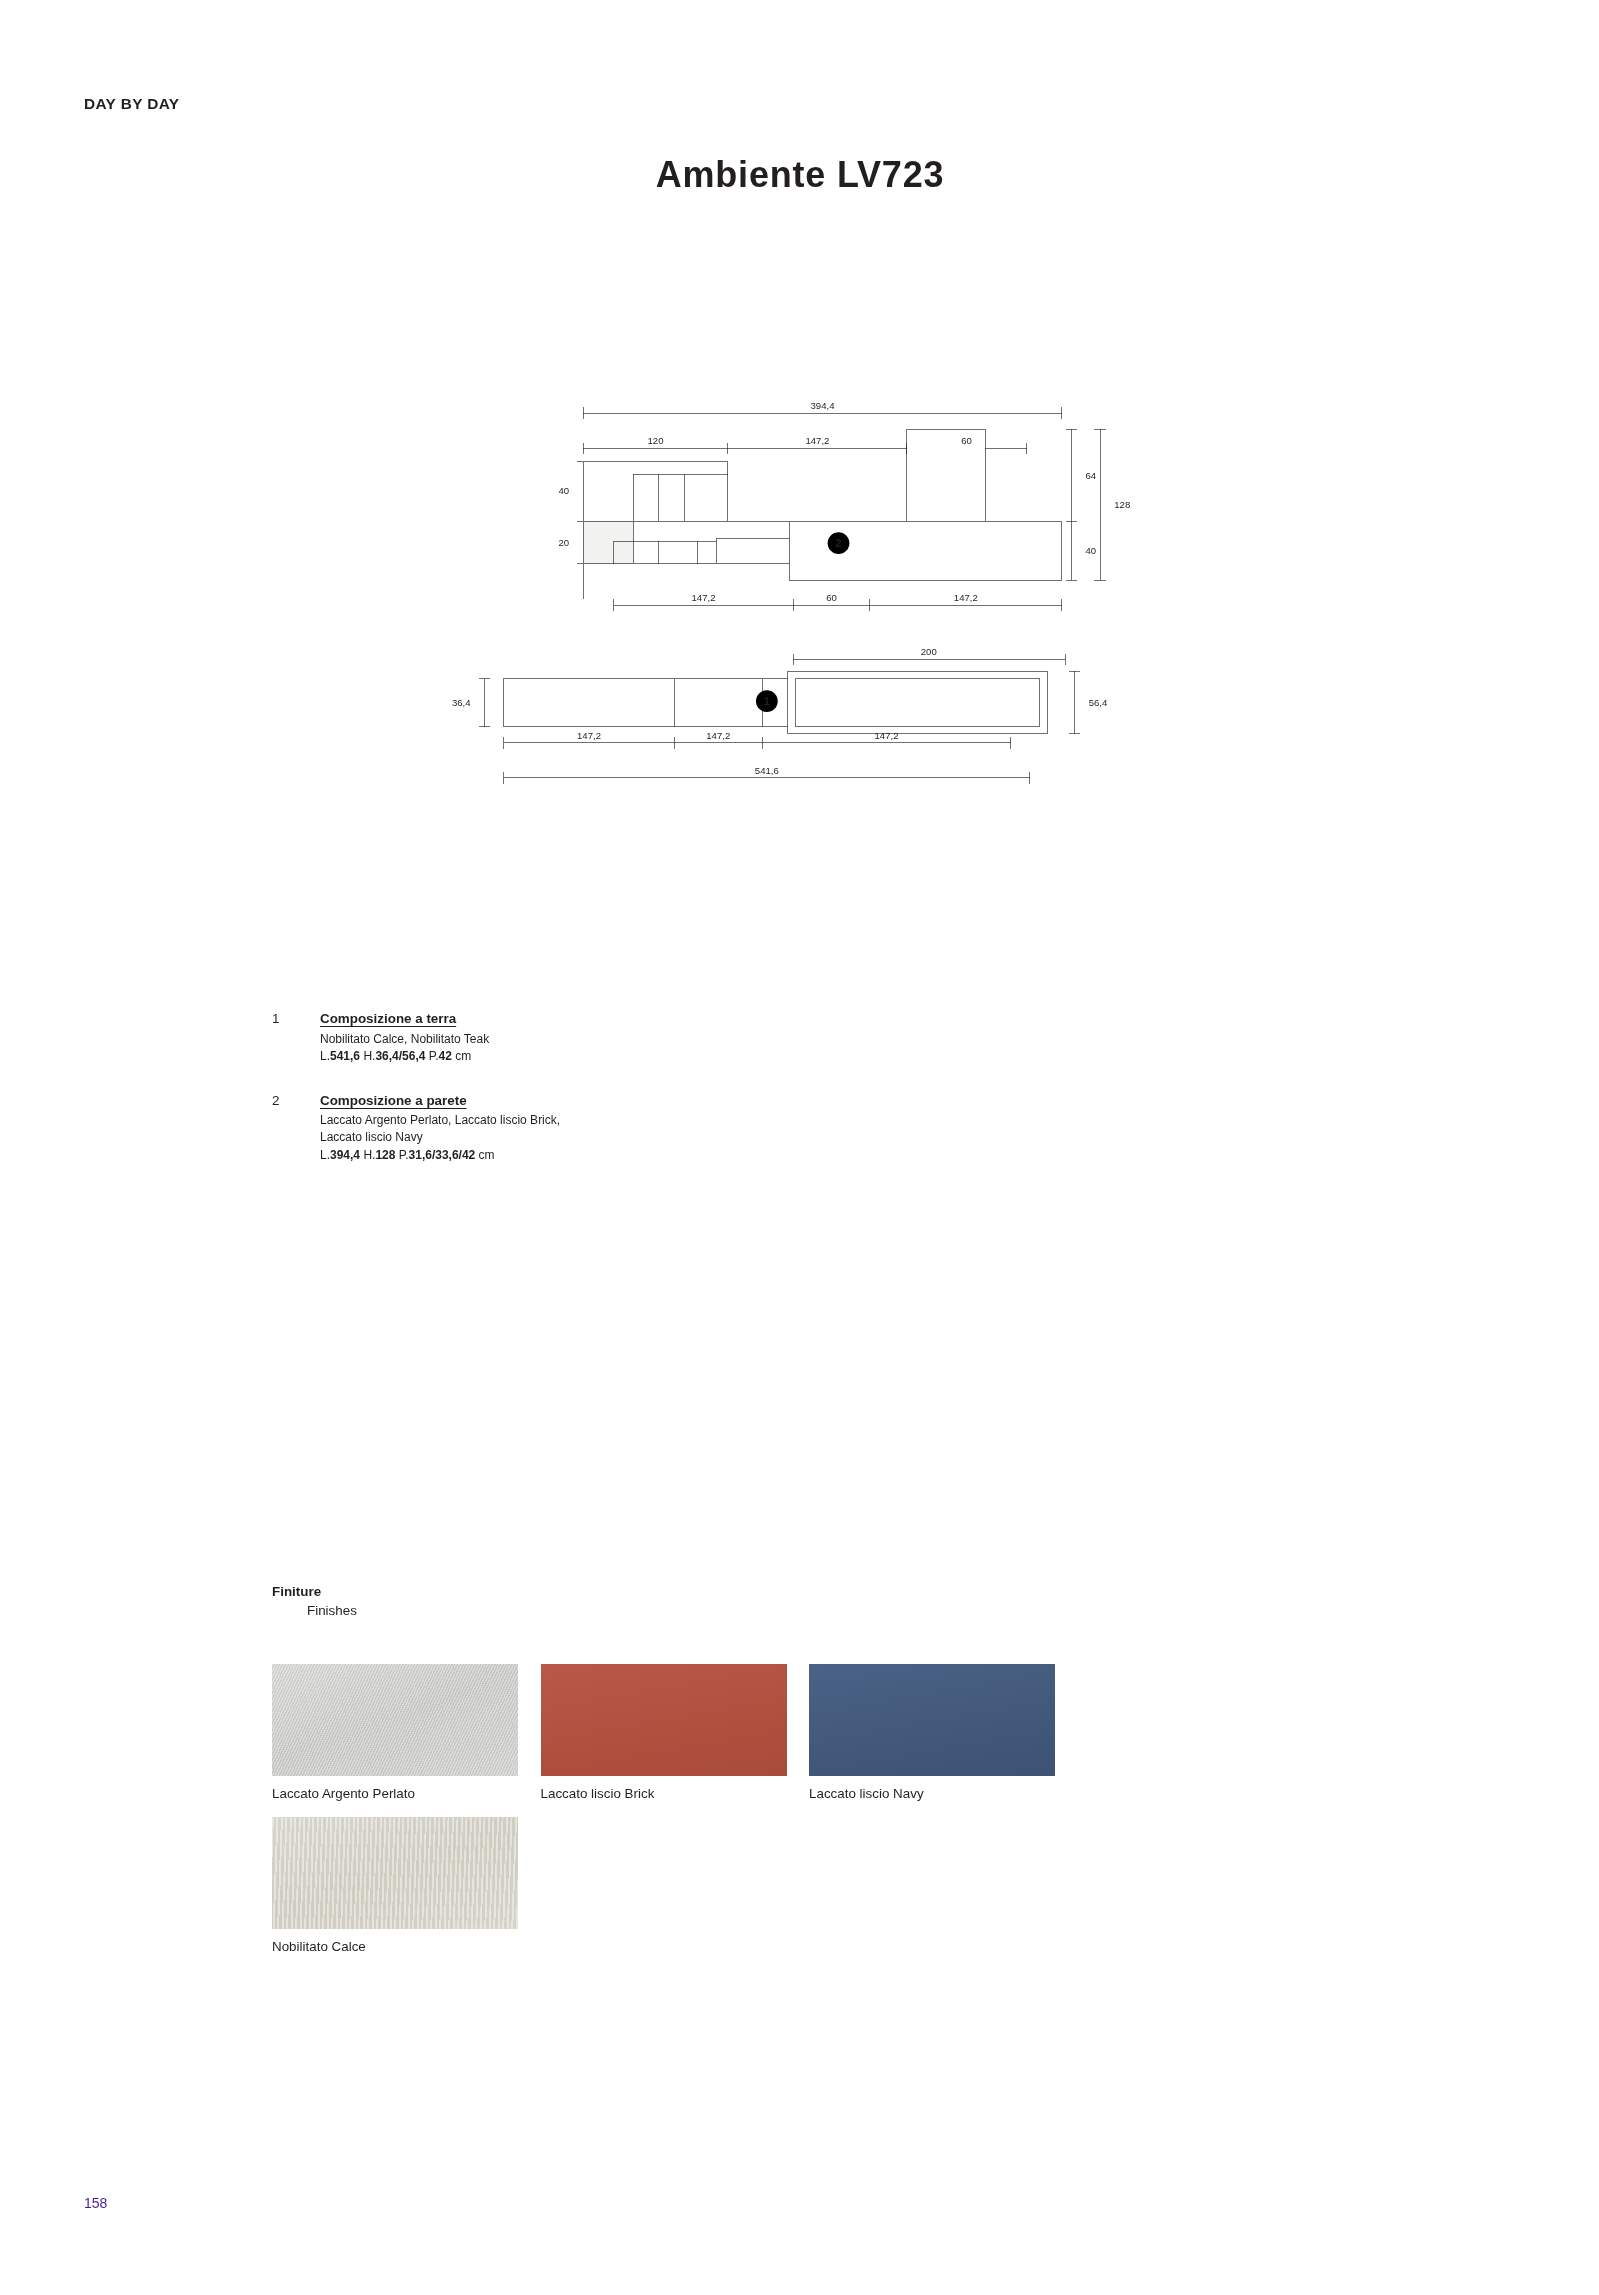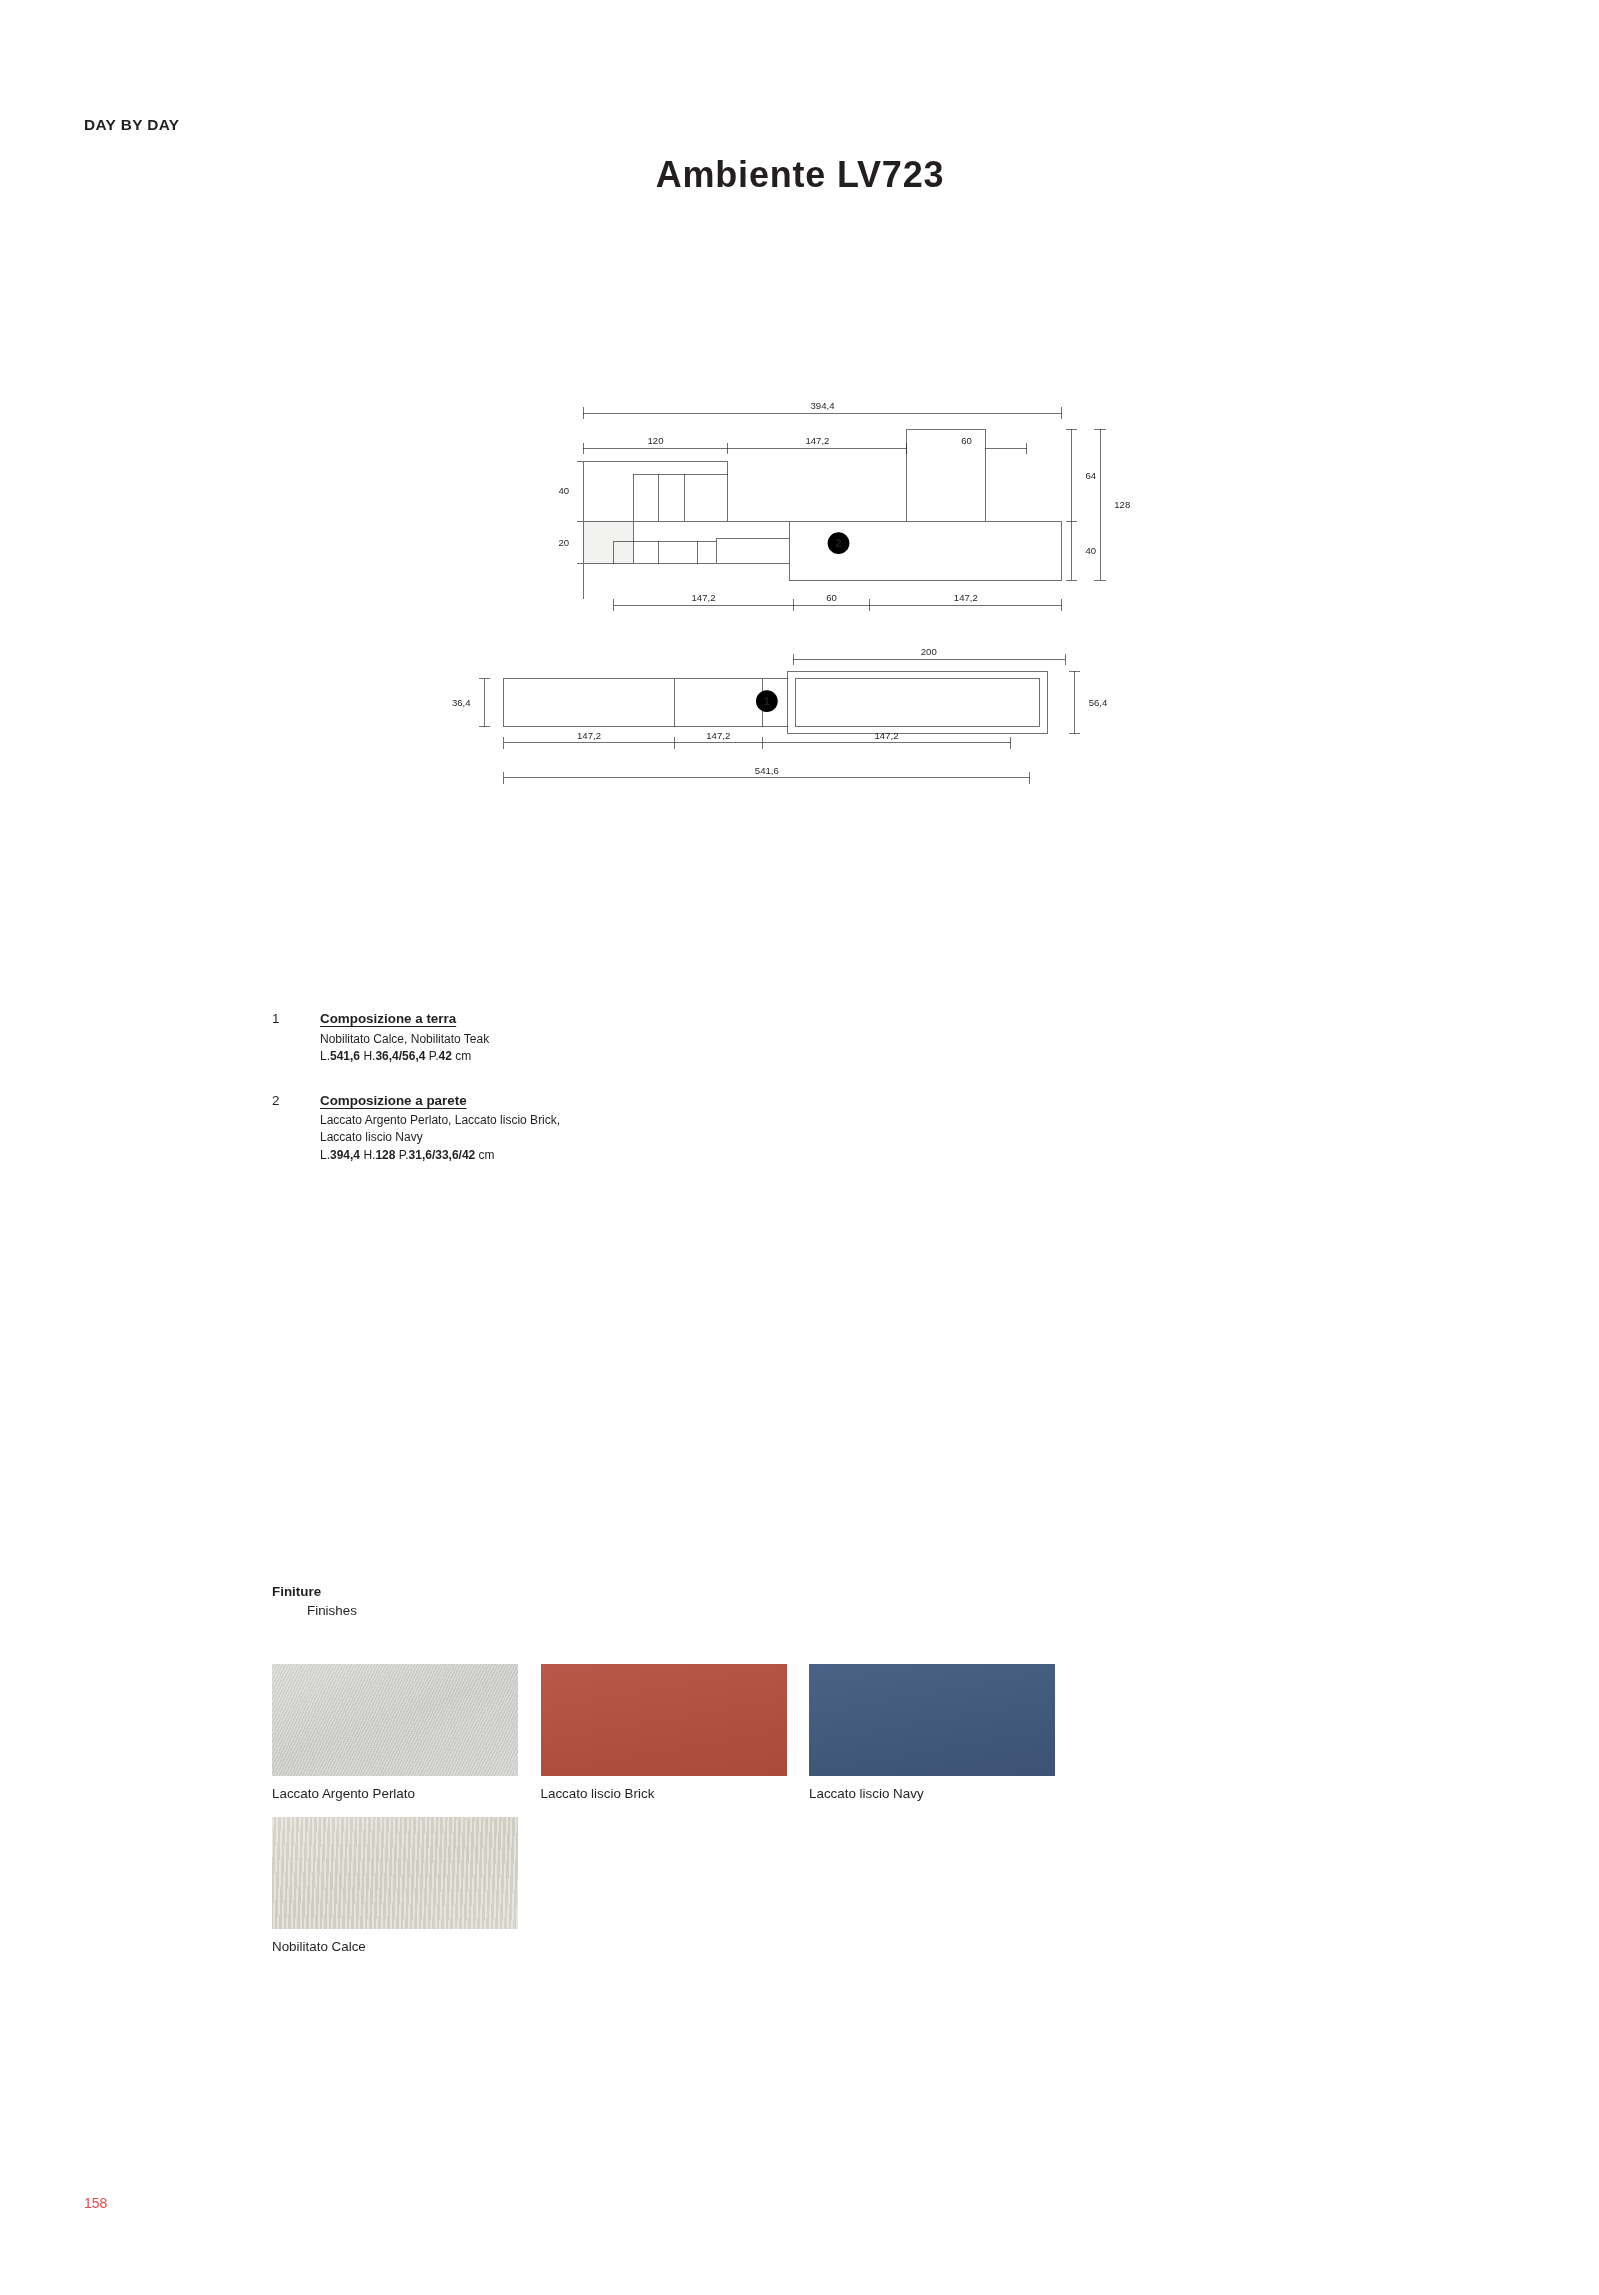--- a/index.html
+++ b/index.html
@@ -6,21 +6,21 @@
   body{
     width:1600px;height:2295px;background:#ffffff;
     font-family:"Liberation Sans", sans-serif;
     color:#231f20;-webkit-font-smoothing:antialiased;
     position:relative;overflow:hidden;
   }
   .page{position:absolute;inset:0;}
 
   
   .brand{
-    position:absolute;left:84px;top:116px;
+    position:absolute;left:84px;top:95px;
     font-size:15.4px;font-weight:bold;letter-spacing:0.4px;
   }
   .page-title{
     position:absolute;left:0;right:0;top:154px;
     text-align:center;font-size:36px;font-weight:700;
     letter-spacing:0.8px;color:#231f20;
   }
 
   
   .drawing{position:absolute;left:358px;top:378px;width:787px;height:480px;}
@@ -69,21 +69,21 @@
       repeating-linear-gradient(88deg, rgba(0,0,0,.28) 0 1.9px, rgba(255,255,255,.05) 1.9px 5.8px, rgba(0,0,0,.18) 5.8px 8.3px),
       linear-gradient(100deg,#4b352a 0%,#3b2a20 45%,#4e382b 100%);
   }
   .tex-calce{
     background:
       repeating-linear-gradient(92deg, rgba(255,255,255,.35) 0 1.9px, rgba(0,0,0,.03) 1.9px 4.5px),
       linear-gradient(160deg,#dedcd2 0%,#d6d4c8 50%,#dcdad0 100%);
   }
 
   
-  .folio{position:absolute;left:84px;top:2195px;font-size:14px;color:#ef4444;}
+  .folio{position:absolute;left:84px;top:2195px;font-size:14px;color:#4c1d95;}
 
   
   text{font-family:"Liberation Sans", sans-serif;fill:#231f20;}
 </style>
 </head>
 <body>
 
 <div class="page">
 
   <div class="brand">DAY BY DAY</div>

